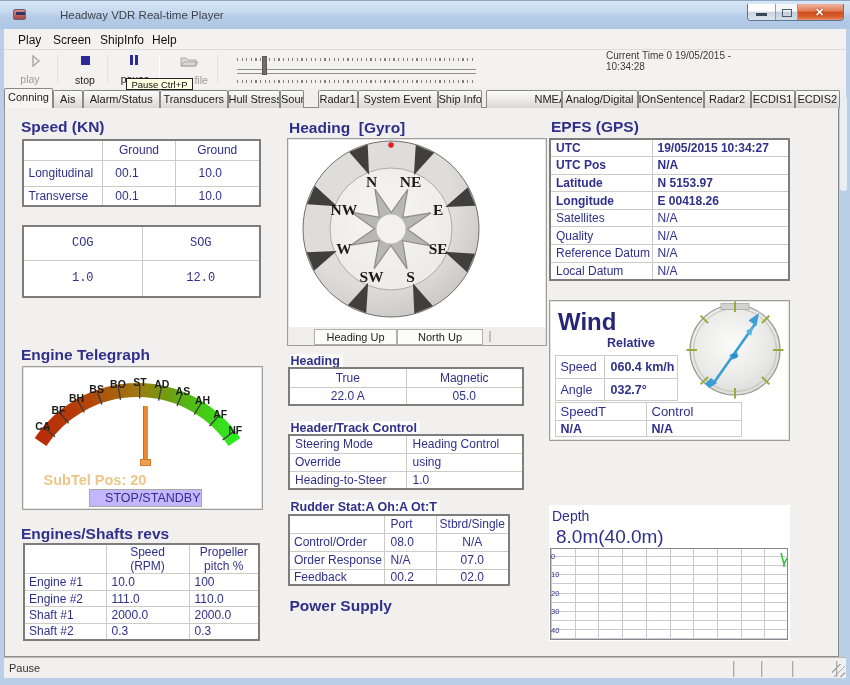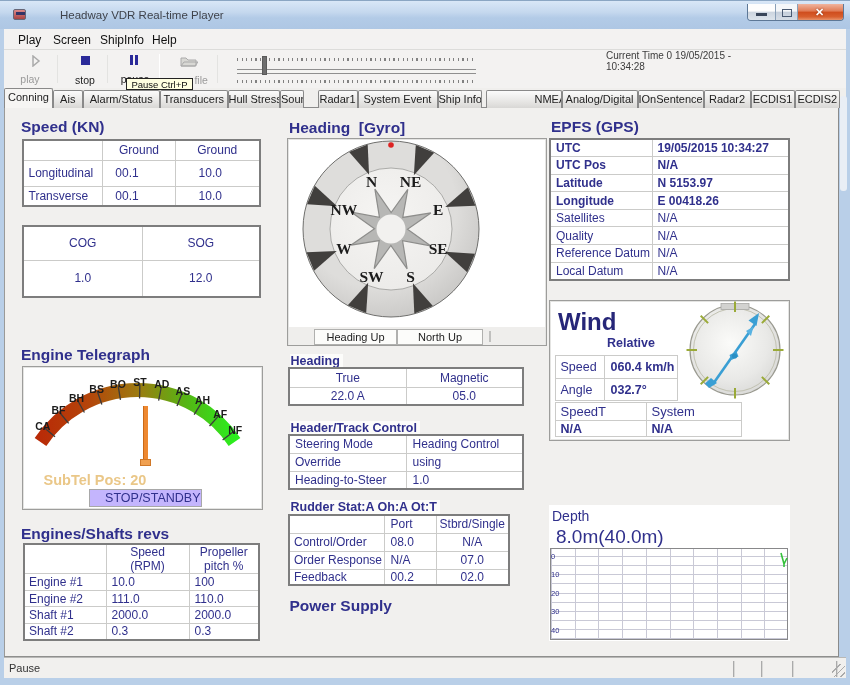--- a/index.html
+++ b/index.html
@@ -173,21 +173,21 @@
             <td class="c" style="padding-right:24px;">00.1</td>
             <td class="c" style="padding-right:14px;">10.0</td>
           </tr>
       <tr style="height:20px;">
             <td style="padding-left:5px;">Transverse</td>
             <td class="c" style="padding-right:24px;">00.1</td>
             <td class="c" style="padding-right:14px;">10.0</td>
           </tr>
     </tbody>
       </table>
-    <table class="dt" style="left:17.5px; top:117px; width:239px;">
+    <table class="dt" style="left:17.5px; top:117px; width:239px;font-family:Liberation Mono, monospace;">
       <colgroup>
           <col style="width:120px">
           <col>
         </colgroup>
       <tbody>
           <tr style="height:34px;">
             <td class="c">COG</td>
             <td class="c">SOG</td>
           </tr>
       <tr style="height:37px;">
@@ -449,21 +449,21 @@
       </tbody>
         </table>
       <table class="dt wt" style="left:4.5px; top:101px; width:187px; border-width:1px;">
         <colgroup>
             <col style="width:91px">
             <col>
           </colgroup>
         <tbody>
             <tr style="height:18px;">
               <td style="padding-left:5px; font-size:13px;">SpeedT</td>
-              <td style="padding-left:5px; font-size:13px;">System</td>
+              <td style="padding-left:5px; font-size:13px;">Control</td>
             </tr>
         <tr style="height:16px;">
               <td style="padding-left:5px;" class="bv2">N/A</td>
               <td style="padding-left:5px;" class="bv2">N/A</td>
             </tr>
       </tbody>
         </table>
       <svg id="winddial" width="110" height="110" style="position:absolute; left:130px; top:-6px;">
           <defs>
             <radialGradient id="wdg" cx="0.45" cy="0.42" r="0.75">

